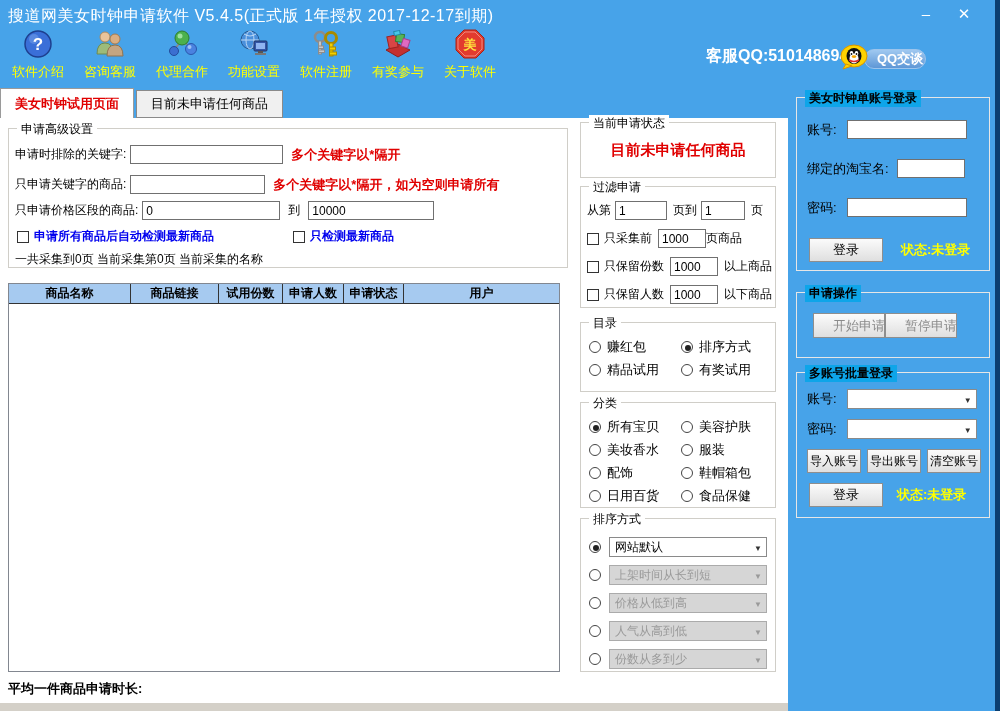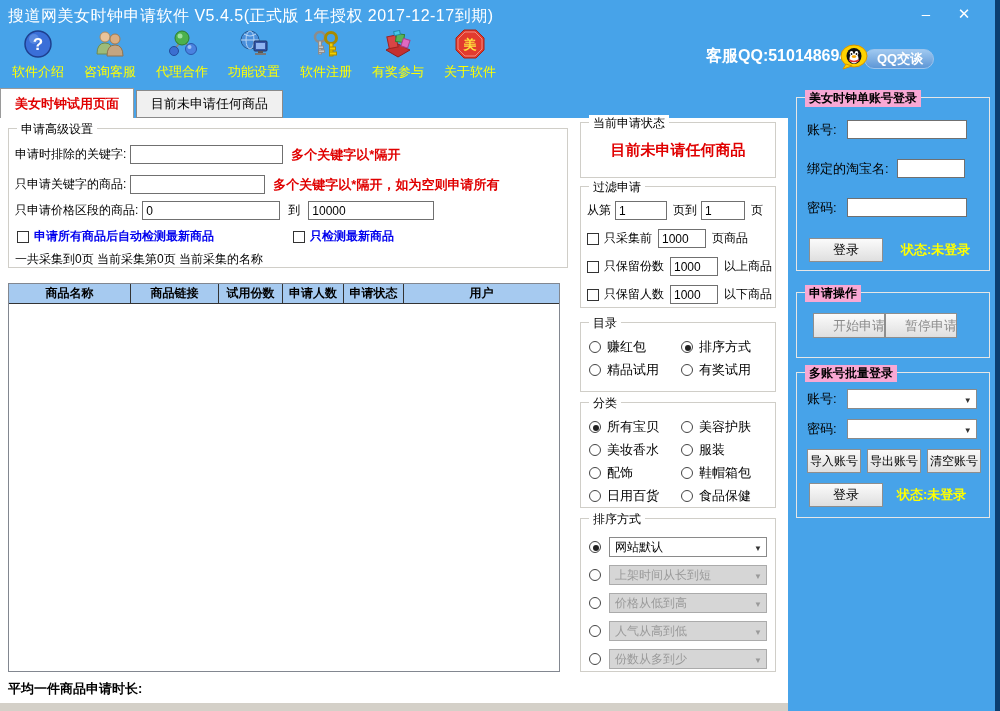--- a/index.html
+++ b/index.html
@@ -20,38 +20,38 @@
   .edge-strip { right:0; top:0; width:5px; height:711px; background:#0B3E70; }
 
   
   .toolbar { left:2px; top:27px; height:58px; display:flex; }
   .tb-item { width:72px; display:flex; flex-direction:column; align-items:center; justify-content:flex-start; }
   .tb-icon { width:34px; height:34px; display:flex; align-items:center; justify-content:center; }
   .tb-label { margin-top:2px; color:#FFFF00; font-size:13px; white-space:nowrap; }
 
   .svcqq { left:706px; top:46px; color:#fff; font-weight:bold; font-size:16px; }
   .qq-chat { left:840px; top:44px; display:flex; align-items:center; }
-  .qq-pill { margin-left:-6px; height:20px; padding:0 10px 0 12px; border:1px solid #9CC4EC; border-radius:10px;
+  .qq-pill { margin-left:-6px; height:20px; padding:0 2px 0 12px; border:1px solid #9CC4EC; border-radius:10px;
              background:linear-gradient(#9FC8F0,#5E97D6); color:#fff; font-weight:bold; font-size:13px;
              line-height:18px; }
 
   
   .tabbar { left:0; top:88px; height:30px; display:flex; }
   .tab { height:30px; padding:0 14px; display:flex; align-items:center; font-size:13px; }
   .tab.active { background:#fff; color:#E00000; font-weight:bold; border:1px solid #9a9a9a; border-bottom:none; }
   .tab.inactive { background:#F0F0F0; color:#000; border:1px solid #8a8a8a; margin-left:2px; margin-top:2px; height:28px; }
 
   .main-white { left:0; top:118px; width:788px; height:585px; background:#fff; }
   .bottom-strip { left:0; top:703px; width:788px; height:8px; background:#D4D0C8; }
 
   
   .groupbox { position:absolute; border:1px solid #D0CEC8; }
   .groupbox .legend { position:absolute; top:-8px; left:8px; background:#fff; padding:0 4px; font-size:12px; white-space:nowrap; }
   .groupbox.blue { border-color:#E6E6E6; }
-  .groupbox.blue .legend { background:#f9a8d4; font-weight:bold; }
+  .groupbox.blue .legend { background:#0ea5e9; font-weight:bold; }
 
   .row { position:absolute; display:flex; align-items:center; white-space:nowrap; }
   .lbl { font-size:12px; color:#000; }
   .note-red { color:#E00000; font-size:13px; font-weight:bold; }
   .txt { border:1px solid #707070; background:#fff; height:19px; font-size:12px; padding:1px 3px; font-family:inherit; }
 
   .cb { display:inline-block; width:12px; height:12px; border:1px solid #333; background:#fff; flex:none; }
   .cb-lbl-blue { color:#0000EE; font-weight:bold; font-size:12px; margin-left:5px; }
 
   .radio { display:inline-block; width:12px; height:12px; border:1px solid #444; border-radius:50%; background:#fff; flex:none; position:relative; }
@@ -273,21 +273,21 @@
       <input class="txt" style="width: 52px; margin-left: 4px;" value="1">
       <span class="lbl" style="margin-left:6px;">页到</span>
       <input class="txt" style="width: 44px; margin-left: 4px;" value="1">
       <span class="lbl" style="margin-left:6px;">页</span>
     </div>
     <div id="filter-rows"></div>
   <div class="row" style="left: 6px; top: 42px;">
         <span class="cb"></span>
         <span class="lbl" style="margin-left: 5px;">只采集前</span>
         <input class="txt" value="1000" style="width: 48px; margin-left: 6px;">
-        <span class="lbl" style="margin-left: 6px; text-align: center;">页商品</span>
+        <span class="lbl" style="margin-left: 0; text-align: center;">页商品</span>
       </div>
       <div class="row" style="left: 6px; top: 70px;">
         <span class="cb"></span>
         <span class="lbl" style="margin-left: 5px;">只保留份数</span>
         <input class="txt" value="1000" style="width: 48px; margin-left: 6px;">
         <span class="lbl" style="margin-left: 6px;">以上商品</span>
       </div>
       <div class="row" style="left: 6px; top: 98px;">
         <span class="cb"></span>
         <span class="lbl" style="margin-left: 5px;">只保留人数</span>

